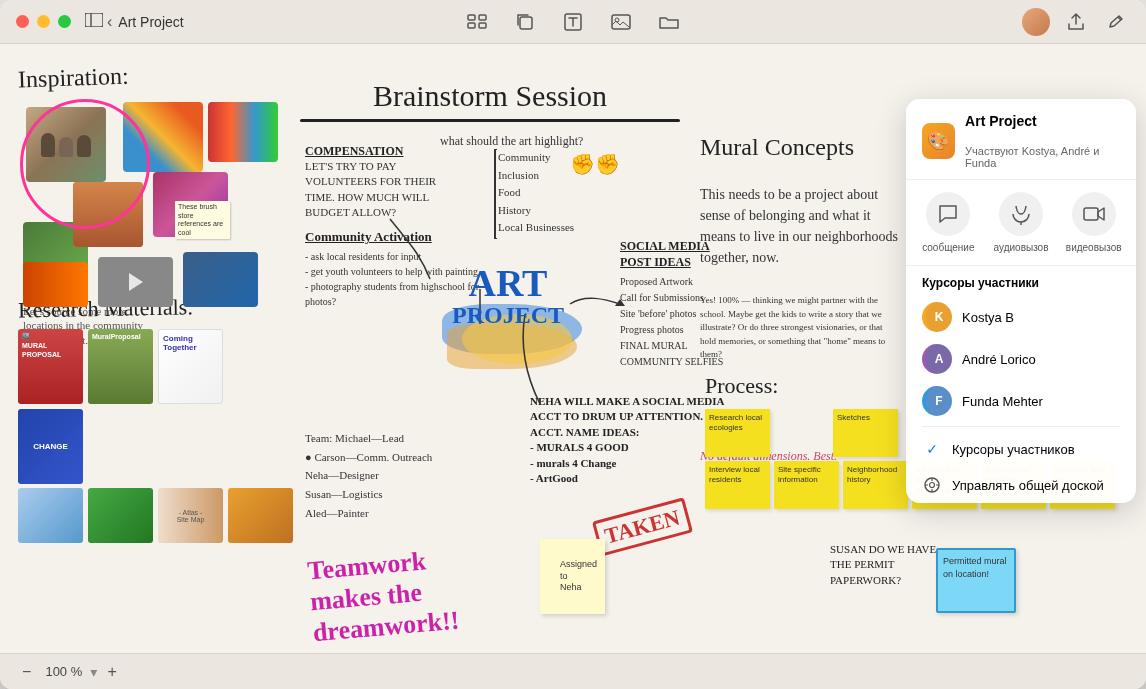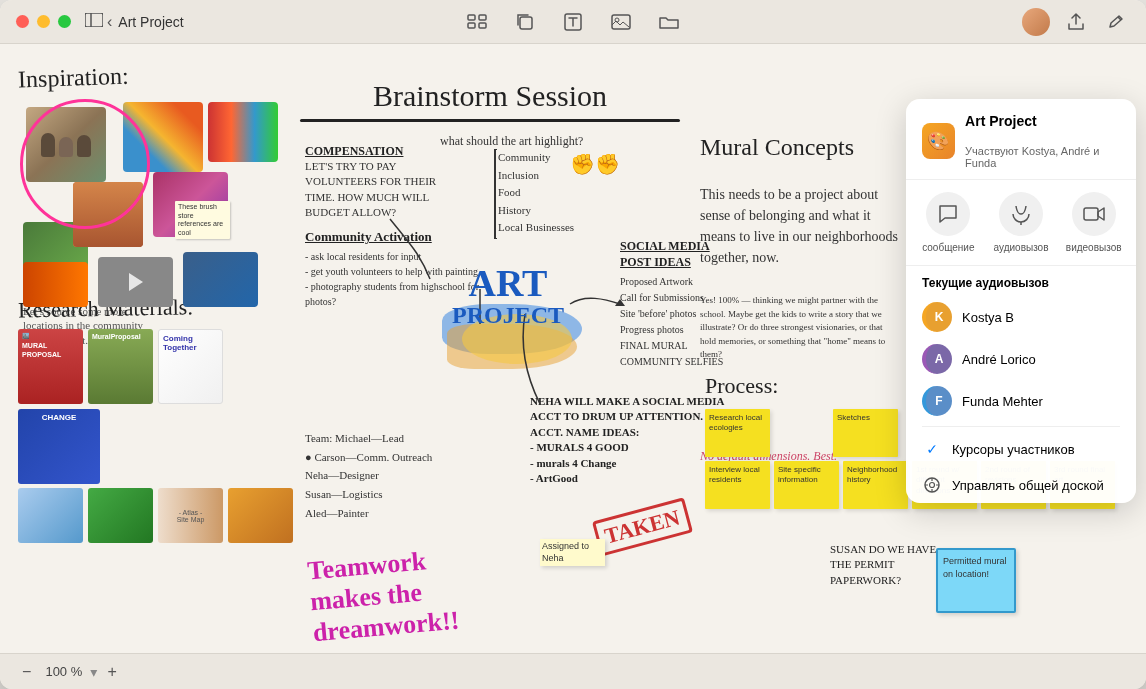--- a/index.html
+++ b/index.html
@@ -462,21 +462,21 @@
         NEHA WILL MAKE A SOCIAL MEDIA ACCT TO DRUM UP ATTENTION.<br>
         ACCT. NAME IDEAS:<br>
         - MURALS 4 GOOD<br>
         - murals 4 Change<br>
         - ArtGood
       </div>
     </div>
 
     <div style="position:absolute; top:465px; left:595px; font-family:'Comic Sans MS',cursive; font-size:22px; font-weight:bold; color:#cc3333; transform:rotate(-15deg); border:3px solid #cc3333; padding:2px 6px; border-radius:4px;">TAKEN</div>
 
-    <div style="position:absolute; top:495px; left:540px; width:65px; background:#fffacc; padding:2px; font-size:9px; color:#333; line-height:1.3; box-shadow:2px 2px 4px rgba(0,0,0,0.15); font-family:-apple-system,sans-serif;">Assigned to Neha</div>
+    <div style="position:absolute; top:495px; left:540px; width:65px; background:#fffacc; padding:20px; font-size:9px; color:#333; line-height:1.3; box-shadow:2px 2px 4px rgba(0,0,0,0.15); font-family:-apple-system,sans-serif;">Assigned to Neha</div>
 
     <div style="position:absolute; top:505px; left:310px; font-family:'Comic Sans MS',cursive; font-size:26px; color:#cc22aa; font-weight:bold; line-height:1.2; transform:rotate(-5deg);">Teamwork<br>makes the<br>dreamwork!!</div>
 
     <div style="position:absolute; top:90px; left:700px; font-family:'Comic Sans MS',cursive; font-size:24px; color:#222;">Mural Concepts</div>
 
     <div style="position:absolute; top:140px; left:700px; width:200px; font-family:'Comic Sans MS',cursive; font-size:14px; color:#333; line-height:1.5;">
       This needs to be a project about sense of belonging and what it means to live in our neighborhoods together, now.
     </div>
 
     <div style="position:absolute; top:250px; left:700px; width:200px; font-family:'Comic Sans MS',cursive; font-size:9px; color:#333; line-height:1.5;">
@@ -495,21 +495,21 @@
         </div>
 
         <div style="width:65px; height:75px; background: linear-gradient(to bottom, #88aa55, #5a7a33); border-radius:3px; padding:4px; color:white; font-size:7px; font-weight:bold;">
           <div>MuralProposal</div>
         </div>
 
         <div style="width:65px; height:75px; background: linear-gradient(135deg, #ffffff, #f0f0f0); border-radius:3px; padding:4px; border:1px solid #ddd; font-size:7px;">
           <div style="color:#3333aa; font-size:8px; font-weight:bold;">Coming<br>Together</div>
         </div>
 
-        <div style="width:82px; height:75px; background: linear-gradient(135deg, #2244aa, #3355cc); border-radius:3px; padding:4px; color:white; font-size:8px; font-weight:bold; display:flex; align-items:flex-start; justify-content:center;">
+        <div style="width:65px; height:75px; background: linear-gradient(135deg, #2244aa, #3355cc); border-radius:3px; padding:4px; color:white; font-size:8px; font-weight:bold; display:flex; align-items:center; justify-content:center;">
           <span>CHANGE</span>
         </div>
       </div>
 
       <div style="display:flex; gap:5px; margin-top:4px;">
         <div style="width:65px; height:55px; background:linear-gradient(135deg, #aaccee, #5599cc); border-radius:3px;"></div>
         <div style="width:65px; height:55px; background:linear-gradient(135deg, #44aa44, #227722); border-radius:3px;"></div>
         <div style="width:65px; height:55px; background:linear-gradient(to right, #eeddcc, #cc9966); border-radius:3px; display:flex; align-items:center; justify-content:center;">
           <div style="font-size:7px; color:#555; text-align:center;">- Atlas -<br>Site Map</div>
         </div>
@@ -580,21 +580,21 @@
           <div class="action-icon-circle">
             <svg width="22" height="22" viewBox="0 0 22 22" fill="none">
               <rect x="1" y="5" width="14" height="12" rx="2" stroke="#555" stroke-width="1.5" fill="none"></rect>
               <path d="M15 9l6-4v12l-6-4V9z" stroke="#555" stroke-width="1.5" fill="none" stroke-linejoin="round"></path>
             </svg>
           </div>
           <span class="action-label">видеовызов</span>
         </div>
       </div>
 
-      <div class="panel-section-title">Текущие аудиовызов</div>
+      <div class="panel-section-title">Курсоры участники</div>
 
       <div class="participant-row">
         <div class="participant-avatar" style="background: #e8a030; border-left: 4px solid #f5a623;">K</div>
         <span class="participant-name">Kostya B</span>
       </div>
 
       <div class="participant-row">
         <div class="participant-avatar" style="background: #7b68a8; border-left: 4px solid #9b59b6;">A</div>
         <span class="participant-name">André Lorico</span>
       </div>

